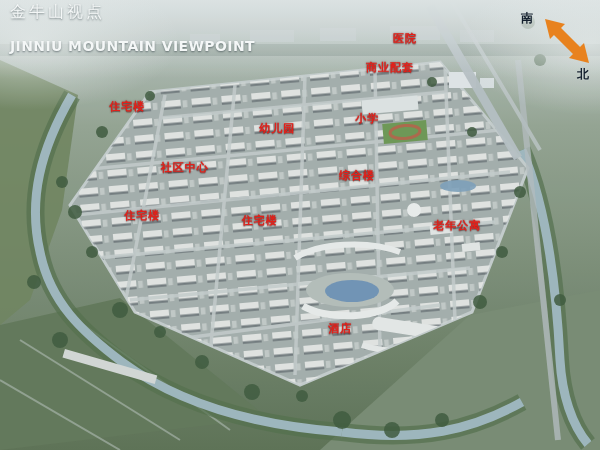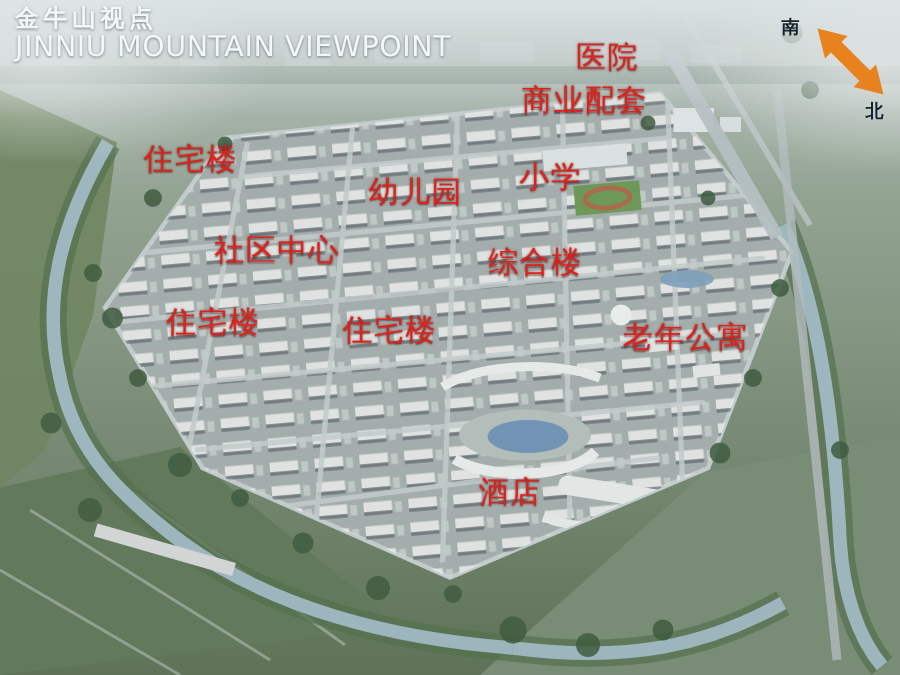--- a/index.html
+++ b/index.html
@@ -3,26 +3,26 @@
 <meta charset="utf-8">
 <style>
   html,body{margin:0;padding:0;background:#d9dcdc;font-family:"DejaVu Sans","Liberation Sans",sans-serif;}
   .stage{position:relative;width:600px;height:450px;margin:0 auto;overflow:hidden;
          box-shadow:inset 0 0 0 2px #e9ebea;background:#9aa89c;}
   .stage svg.scene{position:absolute;left:0;top:0;width:600px;height:450px;display:block;}
 
   
   .title{position:absolute;left:10px;top:4px;color:var(--title-white,#f4f7f7);
          text-shadow:0 1px 2px rgba(40,55,60,.55);line-height:1.05;}
-  .t-zh{font-size:16px;font-weight:bold;letter-spacing:3px;}
-  .t-en{font-size:19px;font-weight:normal;letter-spacing:.4px;margin-top:1px;}
+  .t-zh{font-size:16px;font-weight:normal;letter-spacing:3px;}
+  .t-en{font-size:14px;font-weight:bold;letter-spacing:.4px;margin-top:18px;}
 
   
   .lbl{position:absolute;transform:translate(-50%,-50%);white-space:nowrap;
-       color:var(--label-red,#e2201a);font-size:20px;font-weight:normal;letter-spacing:1px;
+       color:var(--label-red,#e2201a);font-size:11px;font-weight:bold;letter-spacing:1px;
        text-shadow:0 0 2px rgba(70,5,0,.55),0 1px 1px rgba(60,10,10,.4);}
 
   
   .c-txt{position:absolute;color:var(--compass-text,#14202e);font-size:12px;font-weight:bold;
          text-shadow:0 0 2px rgba(230,235,235,.5);}
   .c-s{left:521px;top:10px;}
   .c-n{left:577px;top:66px;}
   .c-arrow{position:absolute;left:538px;top:12px;width:58px;height:58px;}
 </style>
 </head>

